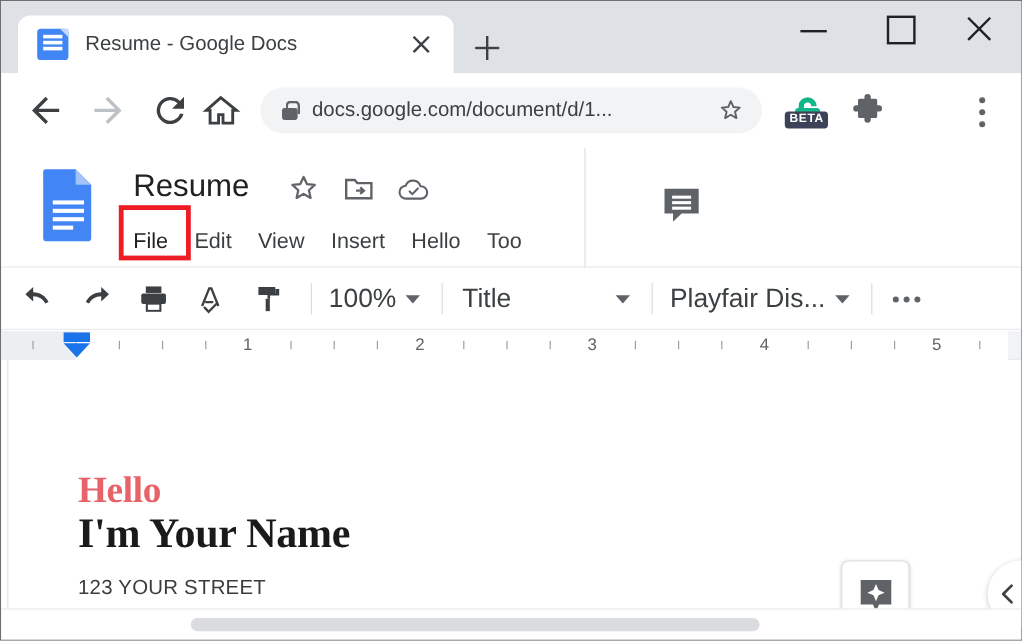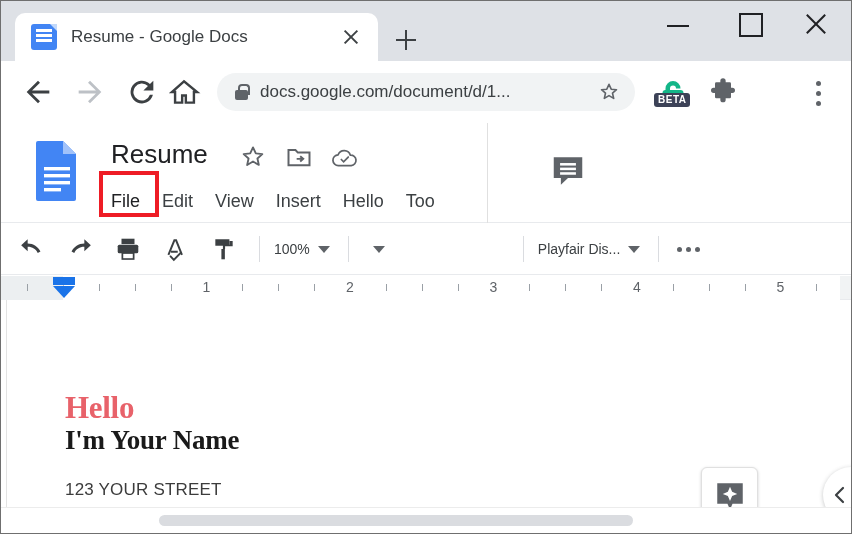--- a/index.html
+++ b/index.html
@@ -209,21 +209,21 @@
     background: #fff; border-bottom: 1px solid #e8eaed;
     display: flex; align-items: center;
   }
   .tb-ico {
     width: 34px; height: 34px; margin-left: 14px;
     display: flex; align-items: center; justify-content: center; cursor: pointer;
   }
   .tb-sep { width: 1px; height: 26px; background: #dadce0; margin: 0 10px 0 18px; }
   .tb-dd {
     display: flex; align-items: center; cursor: pointer;
-    font-size: 14px; color: #3c4043; white-space: nowrap;
+    font-size: 22px; color: #3c4043; white-space: nowrap;
   }
   .caret {
     width: 0; height: 0; margin-left: 8px;
     border-left: 6px solid transparent; border-right: 6px solid transparent;
     border-top: 7px solid #5f6368;
   }
   .tb-more {
     width: 34px; height: 26px; display: flex; align-items: center;
     justify-content: center; gap: 4px; cursor: pointer; margin-left: 2px;
   }
@@ -276,21 +276,21 @@
   }
   .doc-hello {
     position: absolute; left: 58px; top: 90px;
     font-family: "Liberation Serif", serif;
     font-size: 31px; font-weight: bold; color: #e8626a;
     letter-spacing: -0.3px;
   }
   .doc-name {
     position: absolute; left: 58px; top: 125px;
     font-family: "Liberation Serif", serif;
-    font-size: 27px; font-weight: bold; color: #1a1a1a;
+    font-size: 35px; font-weight: bold; color: #1a1a1a;
     letter-spacing: -0.2px;
   }
   .doc-addr {
     position: absolute; left: 58px; top: 180px;
     font-size: 17px; color: #3c3c3c; letter-spacing: .2px;
   }
 
   
   .explore {
     position: absolute; left: 700px; top: 466px;
@@ -484,20 +484,21 @@
     <div class="tb-sep"></div>
 
     <div class="tb-dd" style="margin-left:4px">
       <span>100%</span>
       <span class="caret"></span>
     </div>
 
     <div class="tb-sep"></div>
 
     <div class="tb-dd" style="margin-left:6px;width:140px">
+      <span style="flex:1">Title</span>
       <span class="caret"></span>
     </div>
 
     <div class="tb-sep"></div>
 
     <div class="tb-dd" style="margin-left:4px">
       <span>Playfair Dis...</span>
       <span class="caret"></span>
     </div>
 

